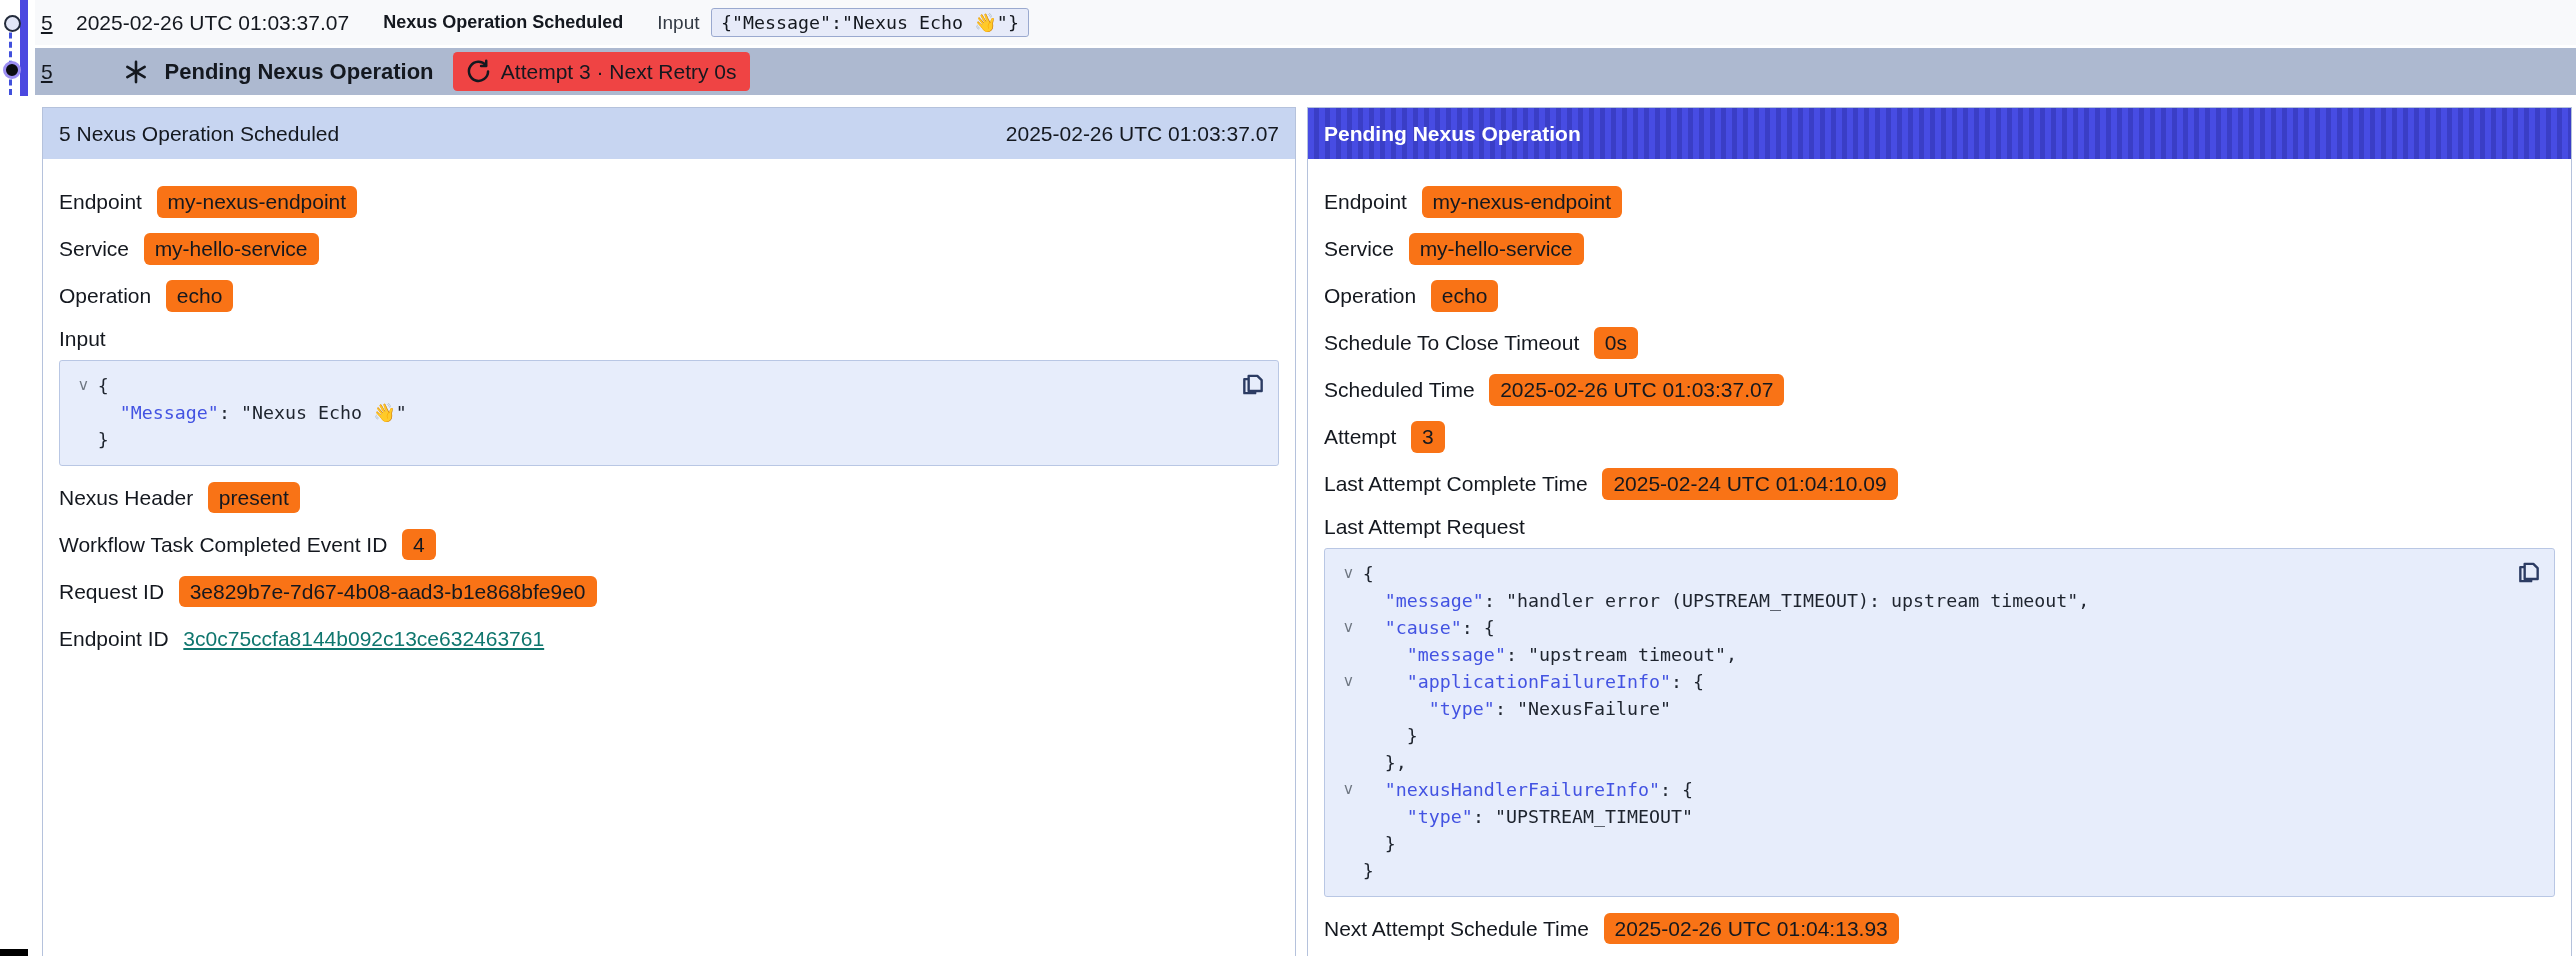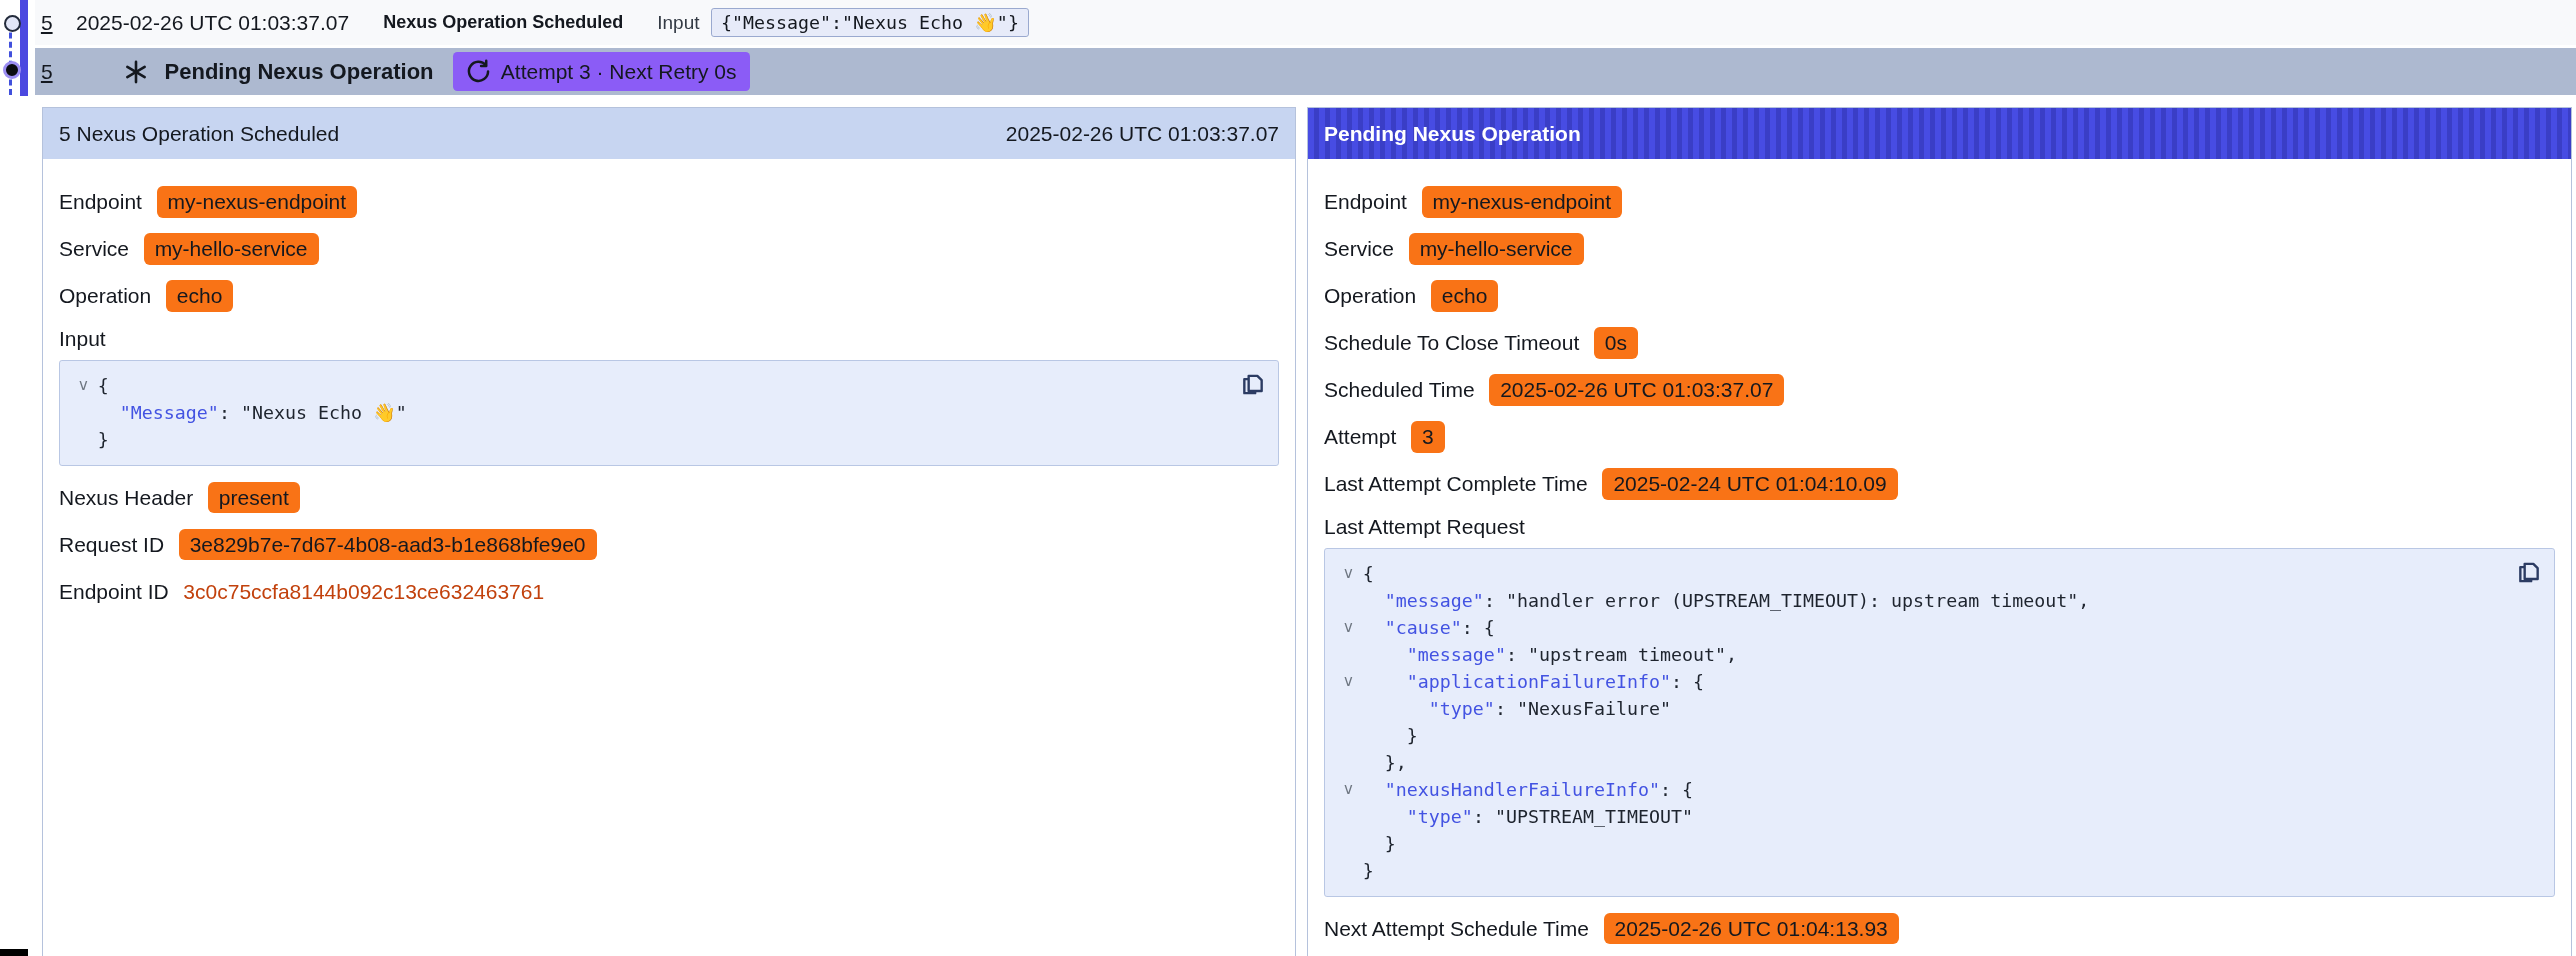--- a/index.html
+++ b/index.html
@@ -21,38 +21,38 @@
   .row2 { top:48px; height:47px; background:#ADB9D0; }
   .ev-id { margin-left:5.9px; font-size:21px; color:#14181f; text-decoration:underline; cursor:pointer; }
   .row1 .ev-time { margin-left:23.4px; font-size:21px; }
   .row1 .ev-title { margin-left:34px; font-size:18px; font-weight:700; }
   .row1 .ev-input-label { margin-left:34px; font-size:19px; color:#333a44; }
   .row1 .ev-chip { margin-left:11.7px; font-family:"DejaVu Sans Mono", monospace; font-size:18.3px;
     background:#E7EBF9; border:1.5px solid #9AA9CF; border-radius:2.9px; padding:2.9px 8.8px; }
   .row2 .ev-icon { margin-left:70px; display:flex; align-items:center; }
   .row2 .ev-title { margin-left:16px; font-size:22px; font-weight:700; }
   .attempt-badge { margin-left:19px; display:flex; align-items:center; gap:10.3px;
-    background:#8b5cf6; border-radius:4.4px; padding:6.6px 13px; font-size:21px; font-weight:500; }
+    background:#ef4444; border-radius:4.4px; padding:6.6px 13px; font-size:21px; font-weight:500; }
   
   .panels { position:absolute; top:107px; left:42px; width:2531px; height:952px; display:flex; gap:11px; }
   .panel { border:1.5px solid #B5C2DC; background:#fff; overflow:hidden; }
   .panel.left  { width:1254px; }
   .panel.right { width:1265px; }
   .panel-header { height:51px; display:flex; align-items:center; justify-content:space-between;
     padding:0 16px; font-size:21px; }
   .panel.left .panel-header { background:#C7D5F1; }
   .panel.right .panel-header {
     background:repeating-linear-gradient(90deg,#474CE3 0 5.9px,#3A3EC6 5.9px 11px);
     color:#ffffff; font-weight:600; justify-content:flex-start;
   }
   .panel-body { padding:13px 16px; }
   .detail-row { display:flex; align-items:center; gap:14.6px; height:34px; margin-bottom:11.7px; font-size:21px;margin-top:13px; }
   .detail-label { white-space:nowrap; }
   .badge { background:#f97316; border-radius:5.9px; padding:3.7px 11px; font-size:21px; white-space:nowrap; }
-  .id-link { font-size:21px; cursor:pointer; color:#c2410c; }
+  .id-link { font-size:21px; text-decoration:underline; cursor:pointer; color:#0f766e; }
   .section-label { font-size:21px; height:29px; display:flex; align-items:center; margin-bottom:5.9px; }
   
   .code-block { position:relative; background:#E7EDFB; border:1.5px solid #B9C7E4; border-radius:2.9px;
     padding:11.7px 14.6px 11.7px 8.8px; margin-bottom:14.6px;
     font-family:"DejaVu Sans Mono", monospace; font-size:18.3px; line-height:27px; color:#1E242E; }
   .code-line { display:flex; }
   .code-caret { display:inline-block; width:29px; flex:0 0 29px; color:#6E7681; font-size:15.4px;
     text-align:center; user-select:none; }
   .line-text { white-space:pre; }
   .line-text .key { color:#4353E2; }
@@ -140,20 +140,24 @@
             <path d="M8 9 h-4 v13 h10 v-3"></path>
           </svg>
         </button>
       </div>
 
       <div class="detail-row">
         <span class="detail-label">Nexus Header</span>
         <span class="badge">present</span>
       </div>
       <div class="detail-row">
+        <span class="detail-label">Workflow Task Completed Event ID</span>
+        <span class="badge">4</span>
+      </div>
+      <div class="detail-row">
         <span class="detail-label">Request ID</span>
         <span class="badge">3e829b7e-7d67-4b08-aad3-b1e868bfe9e0</span>
       </div>
       <div class="detail-row">
         <span class="detail-label">Endpoint ID</span>
         <a class="id-link">3c0c75ccfa8144b092c13ce632463761</a>
       </div>
     </div>
   </section>
 

